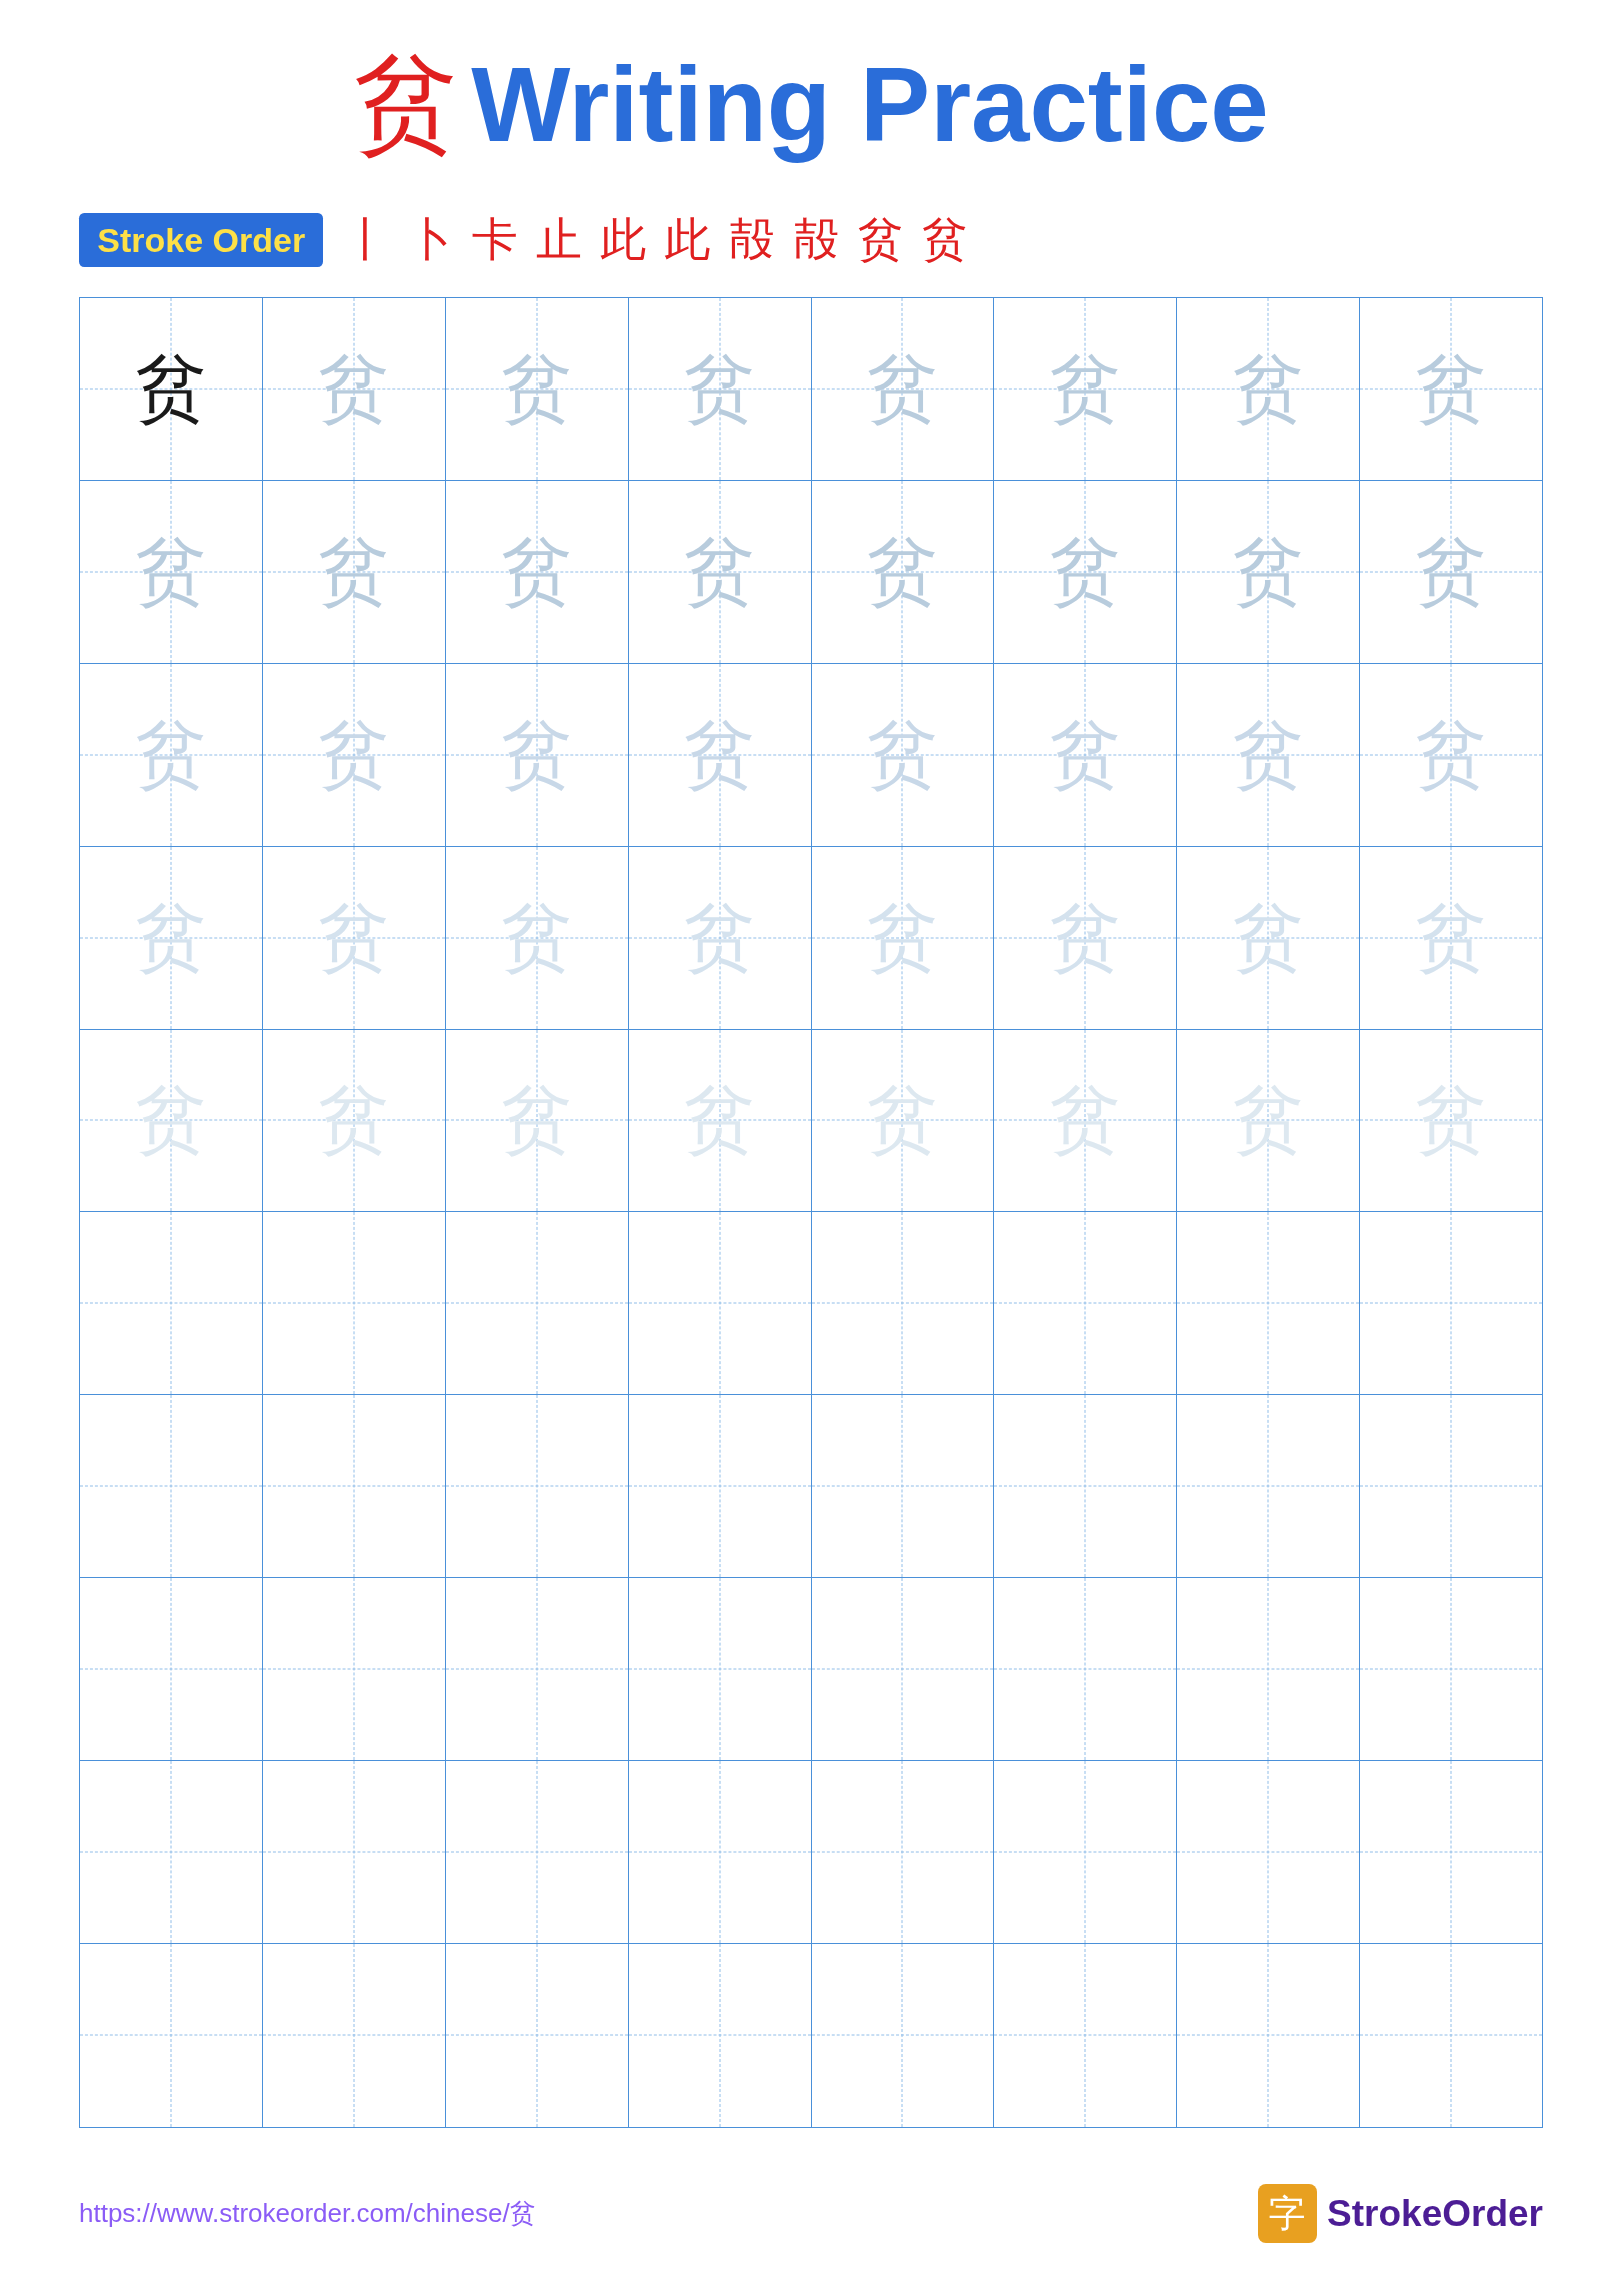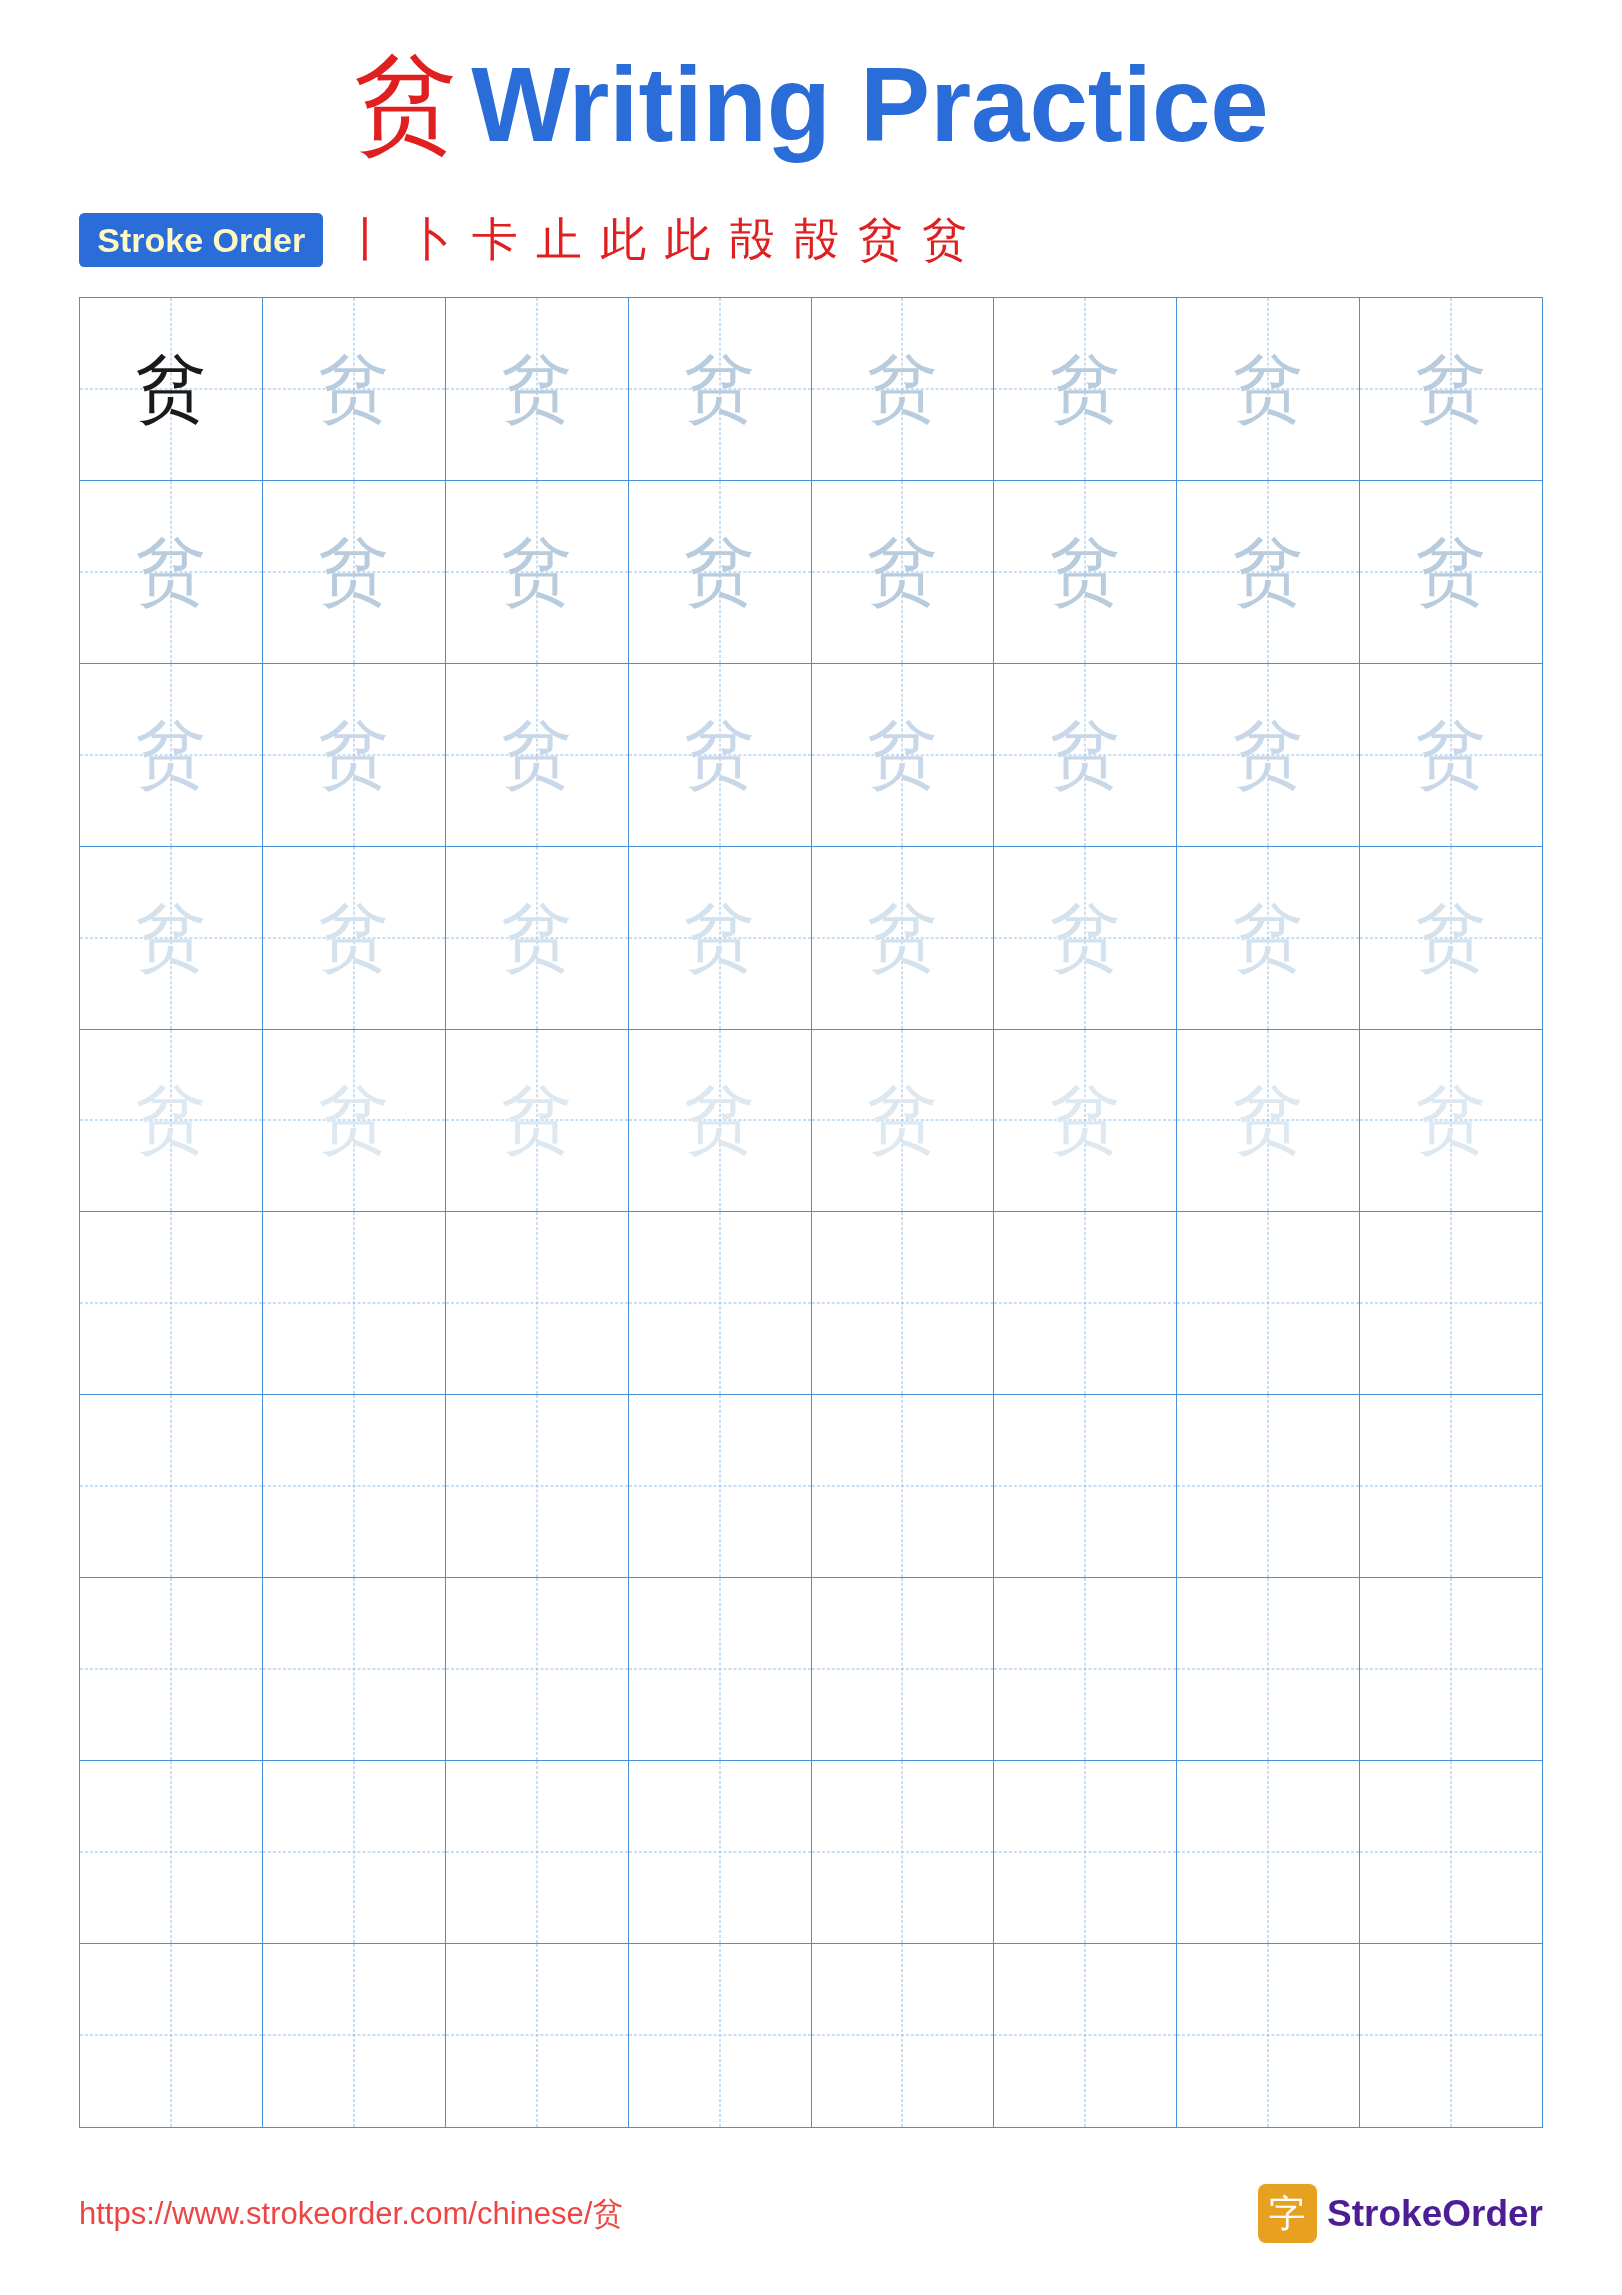--- a/index.html
+++ b/index.html
@@ -47,21 +47,21 @@
     
     .stroke-order-row {
       display: flex;
       align-items: center;
       width: 100%;
       margin-bottom: 26px;
       gap: 19.6px;
     }
     .stroke-order-badge {
       background: #2a6dd9;
-      color: #fef9c3;
+      color: #fde047;
       font-size: 34px;
       font-family: Arial, sans-serif;
       font-weight: bold;
       padding: 7.9px 18.3px;
       border-radius: 5.2px;
       white-space: nowrap;
     }
     .stroke-order-chars {
       display: flex;
       align-items: center;
@@ -153,22 +153,22 @@
     .footer {
       position: absolute;
       bottom: 52px;
       left: 79px;
       right: 79px;
       display: flex;
       align-items: center;
       justify-content: space-between;
     }
     .footer-url {
-      font-size: 31px;
-      color: #ef4444;
+      font-size: 26px;
+      color: #8b5cf6;
       font-family: Arial, sans-serif;
     }
     .footer-brand {
       display: flex;
       align-items: center;
       gap: 10.5px;
     }
     .brand-icon {
       width: 59px;
       height: 59px;

